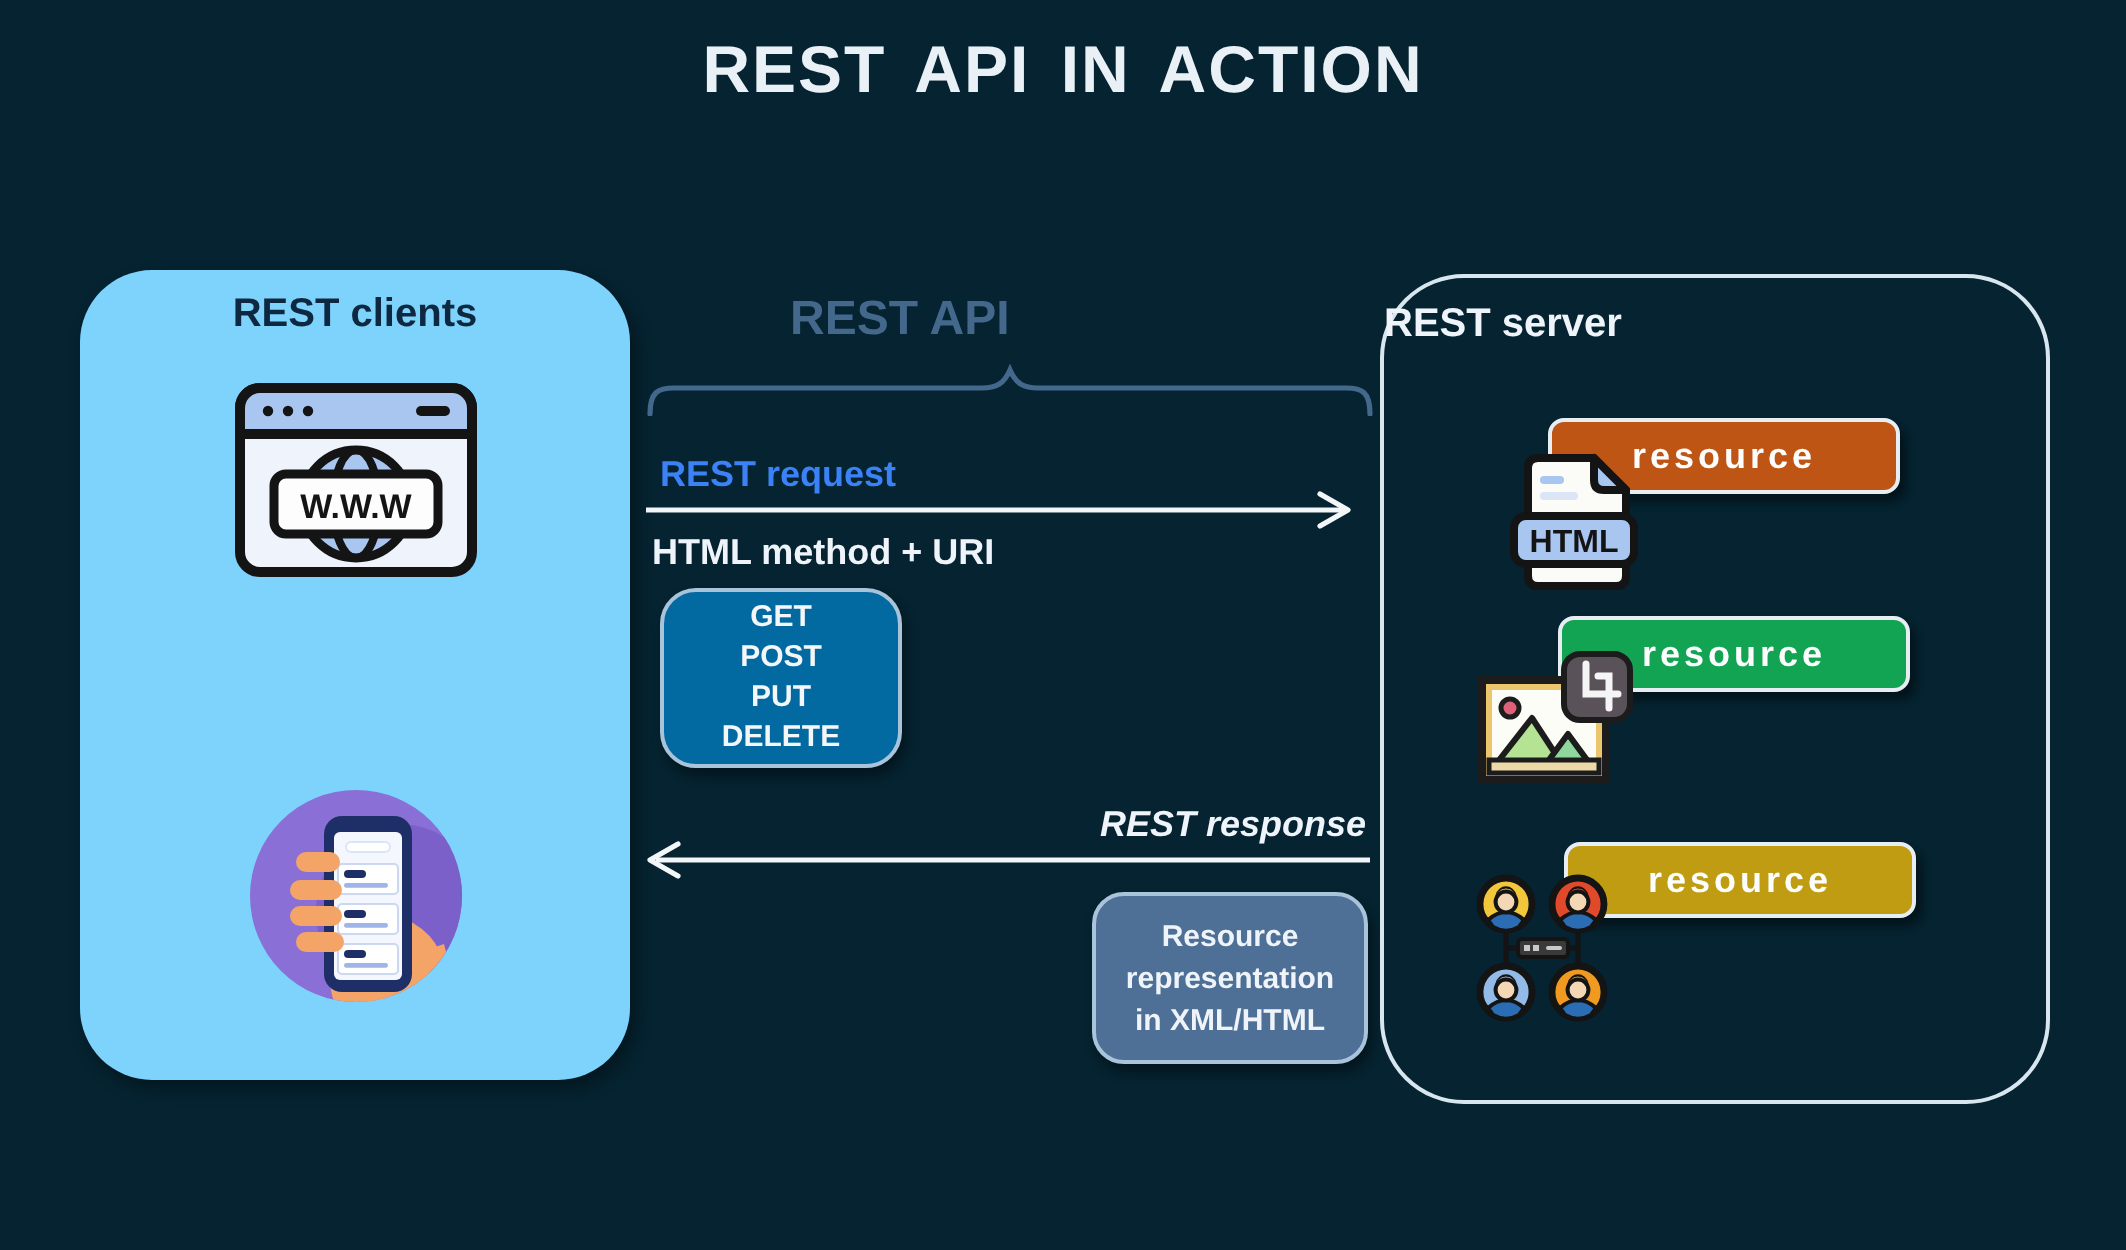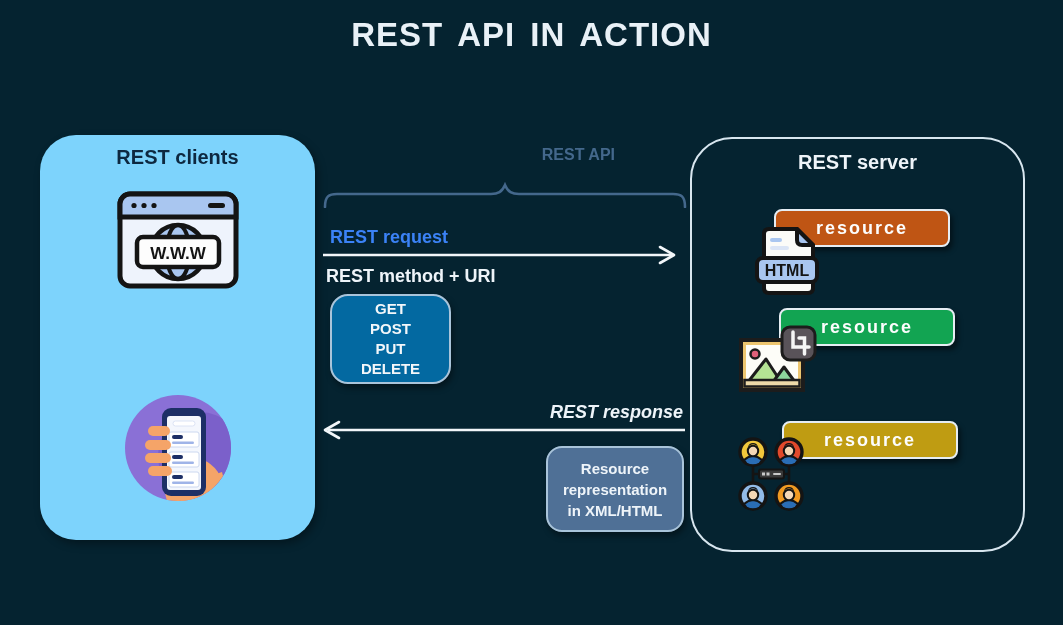--- a/index.html
+++ b/index.html
@@ -25,22 +25,22 @@
   }
   .client-title{
     position:absolute;top:11px;left:0;width:100%;text-align:center;
     font-size:20px;font-weight:700;color:#0d2840;
   }
   .browser-icon-wrap{position:absolute;left:38px;top:55px;width:200px;height:100px;display:flex;justify-content:center;}
   .phone-icon-wrap{position:absolute;left:33px;top:257px;width:210px;height:112px;display:flex;justify-content:center;}
 
   
   .api-label{
-    position:absolute;left:395px;top:146px;width:220px;text-align:right;
-    font-size:16px;font-weight:700;color:#44688c;
+    position:absolute;left:395px;top:146px;width:220px;text-align:left;
+    font-size:24px;font-weight:700;color:#44688c;
   }
   .brace-wrap{position:absolute;left:322px;top:182px;width:366px;height:26px;}
   .req-label{
     position:absolute;left:330px;top:227px;width:300px;
     font-size:18px;font-weight:700;color:#3b82f6;
   }
   .req-arrow{position:absolute;left:320px;top:245px;width:364px;height:20px;}
   .req-sub{
     position:absolute;left:326px;top:266px;width:320px;
     font-size:18px;font-weight:700;color:#eef4f9;
@@ -64,21 +64,21 @@
     display:flex;flex-direction:column;justify-content:center;align-items:center;
     font-size:15px;font-weight:700;color:#eef4f9;line-height:21px;
   }
 
   
   .server-box{
     position:absolute;left:690px;top:137px;width:331px;height:411px;
     border:2px solid #d8e6ef;border-radius:42px;background:transparent;
   }
   .server-title{
-    position:absolute;top:12px;left:0;width:100%;text-align:center;
+    position:absolute;top:12px;left:0;width:100%;
     font-size:20px;font-weight:700;color:#eef4f9;
   }
   .resource-pill{
     position:absolute;width:172px;height:34px;
     border:2px solid #e6edf3;border-radius:8px;
     box-shadow:3px 4px 5px rgba(0,0,0,.45);
     display:flex;justify-content:center;align-items:center;
     font-size:18px;font-weight:700;color:#fcfdfd;letter-spacing:2px;
   }
   .pill-1{left:82px;top:70px;}
@@ -162,21 +162,21 @@
 
   <div class="req-label">REST request</div>
 
   <div class="req-arrow">
     <svg width="364" height="20" viewBox="0 0 364 20">
       <line x1="3" y1="10" x2="352" y2="10" stroke="#f2f6f9" stroke-width="2.6"></line>
       <polyline points="340,2 354,10 340,18" fill="none" stroke="#f2f6f9" stroke-width="2.6" stroke-linecap="round" stroke-linejoin="round"></polyline>
     </svg>
   </div>
 
-  <div class="req-sub">REST method + URI</div>
+  <div class="req-sub">HTML method + URI</div>
 
   <div class="methods-box">
     <span>GET</span>
     <span>POST</span>
     <span>PUT</span>
     <span>DELETE</span>
   </div>
 
   <div class="resp-label">REST response</div>
 

